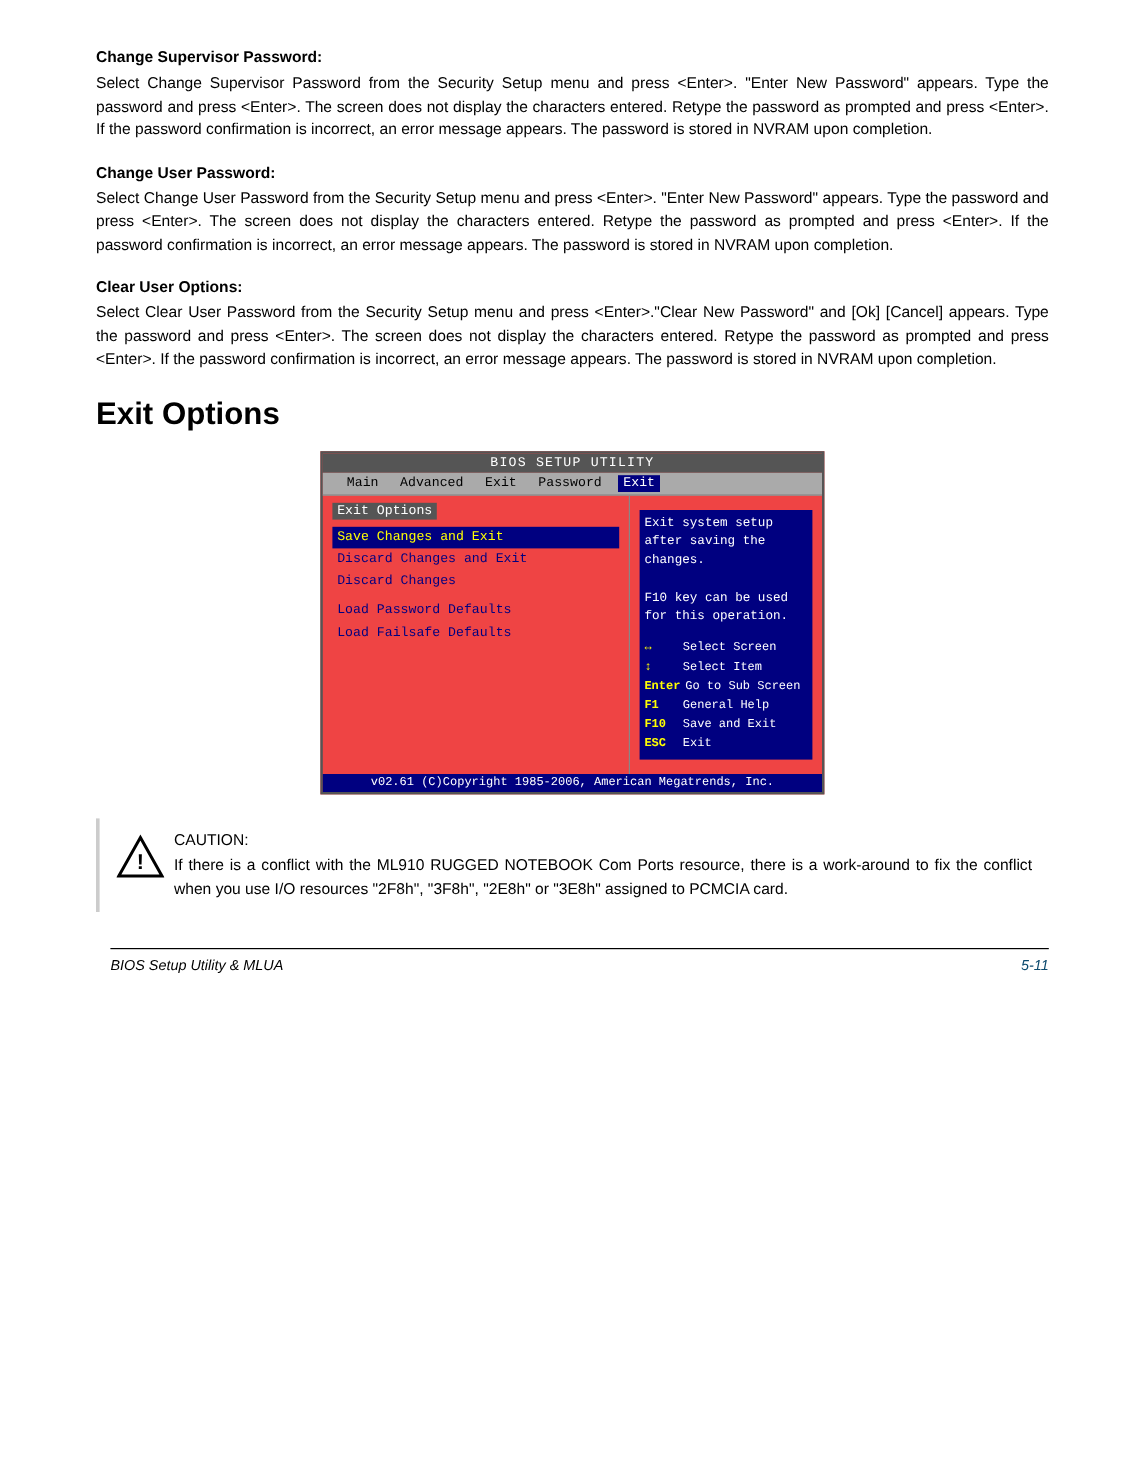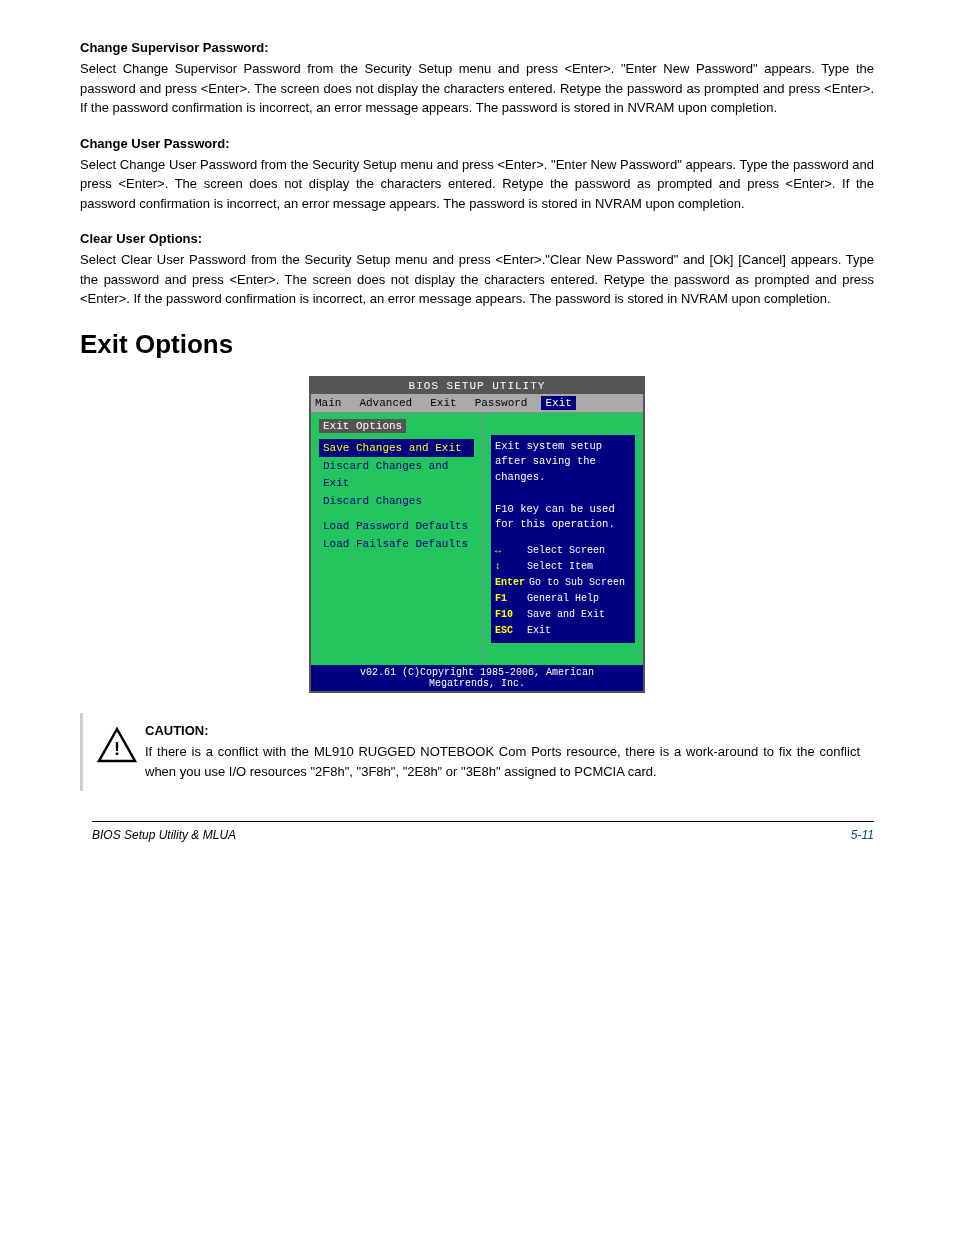--- a/index.html
+++ b/index.html
@@ -34,42 +34,42 @@
     }
 
     
     .bios-container {
       display: flex;
       justify-content: center;
       margin: 10px 0 20px 0;
     }
 
     .bios-screen {
-      background: #22c55e;
+      background: #ef4444;
       border: 2px solid #555;
-      width: 336px;
+      width: 420px;
       font-family: 'Courier New', Courier, monospace;
       font-size: 11px;
       color: #000;
     }
 
     .bios-title-bar {
       background: #555555;
       color: #ffffff;
       text-align: center;
       padding: 2px 4px;
       font-size: 11px;
       letter-spacing: 1px;
     }
 
     .bios-menu-bar {
       background: #aaaaaa;
       display: flex;
       gap: 10px;
-      padding: 2px 0;
+      padding: 2px 16px;
       font-size: 11px;
       border-bottom: 1px solid #888;
     }
 
     .bios-menu-item {
       padding: 1px 4px;
       cursor: default;
       color: #000;
     }
 
@@ -84,21 +84,21 @@
     }
 
     .bios-left {
       flex: 1;
       padding: 6px 8px;
       border-right: 1px solid #888;
     }
 
     .bios-right {
       width: 160px;
-      padding: 22px 8px;
+      padding: 12px 8px;
       font-size: 10.5px;
       line-height: 1.45;
       color: #000;
     }
 
     .bios-section-title {
       background: #555555;
       color: #ffffff;
       padding: 1px 4px;
       margin-bottom: 6px;
@@ -171,21 +171,21 @@
     .caution-icon {
       width: 36px;
       height: 36px;
       flex-shrink: 0;
       margin-top: 2px;
     }
 
     .caution-content {}
 
     .caution-title {
-      font-weight: bold;
+      font-weight: normal;
       font-size: 13px;
       margin-bottom: 4px;
     }
 
     .caution-text {
       font-size: 13px;
       line-height: 1.5;
       text-align: justify;
     }
 

